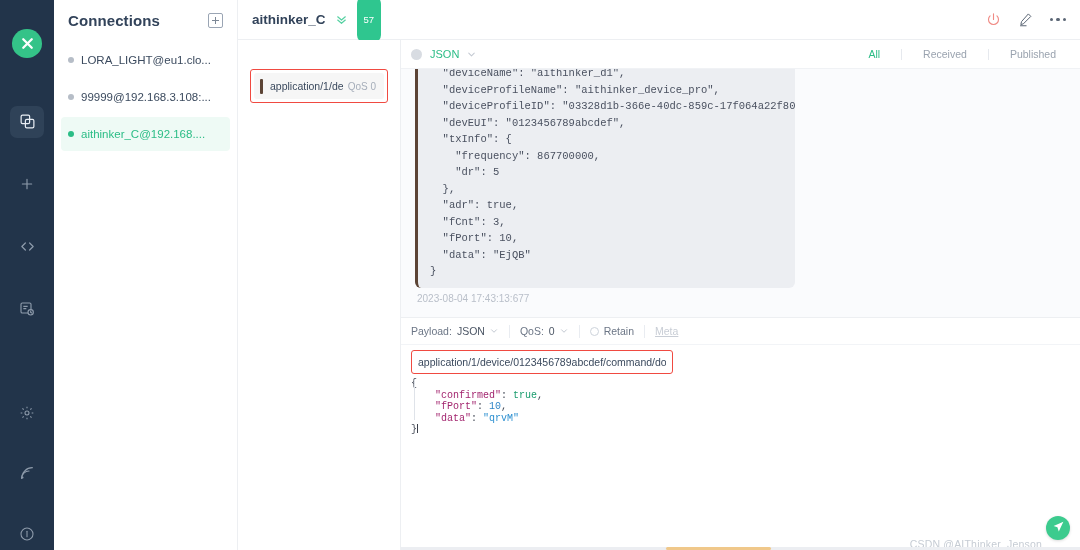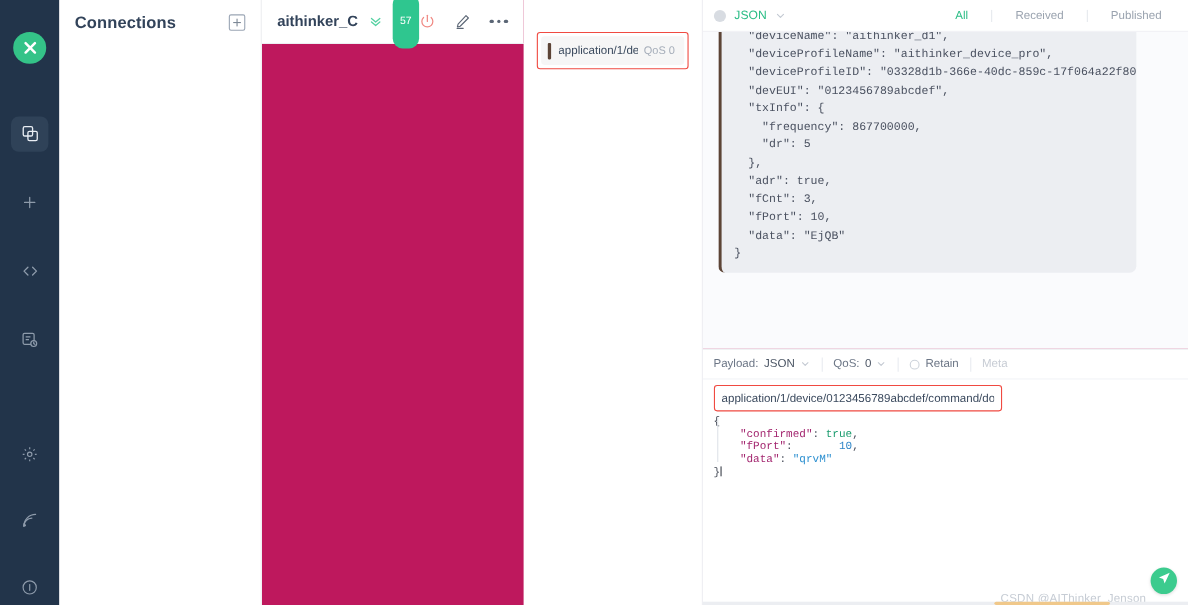--- a/index.html
+++ b/index.html
@@ -65,21 +65,21 @@
     display: flex; align-items: center; gap: 7px;
     height: 34px; margin: 0 7px; padding: 0 7px;
     border-radius: 4px; cursor: pointer;
     font-size: 11.5px; color: #3b4a5e; white-space: nowrap; overflow: hidden;
   }
   .conn-item.active { background: #eefaf5; color: #2bbd86; }
   .dot { width: 6px; height: 6px; border-radius: 50%; background: #b6bdc7; flex: 0 0 6px; }
   .conn-item.active .dot { background: #2bbd86; }
 
   
-  .main { flex: 1; height: 550px; display: flex; flex-direction: row; background: #be185d; }
+  .main { flex: 1; height: 550px; display: flex; flex-direction: column; background: #3b82f6; }
 
   .topbar {
     height: 40px; flex: 0 0 40px;
     display: flex; align-items: center;
     padding: 0 14px 0 14px;
     border-bottom: 1px solid #edeff2;
     background: #fff;
   }
   .top-title { font-size: 13.5px; font-weight: 700; color: #32435a; }
   .dchev { margin-left: 9px; color: #55d1a2; display: flex; cursor: pointer; }
@@ -155,42 +155,42 @@
   .pubbar {
     height: 27px; display: flex; align-items: center;
     padding: 0 10px; font-size: 10.5px; color: #6c7686;
     border-bottom: 1px solid #f2f4f7;
   }
   .pb-group { display: flex; align-items: center; gap: 5px; padding-right: 10px; }
   .pb-div { width: 1px; height: 13px; background: #e9ecf1; margin-right: 10px; }
   .pb-val { color: #4b5564; display: flex; align-items: center; gap: 4px; }
   .pb-chev { color: #c3c9d2; display: flex; }
   .radio { width: 9px; height: 9px; border: 1px solid #cdd3db; border-radius: 50%; }
-  .pb-meta { color: #c8cdd5; }
+  .pb-meta { color: #c8cdd5; text-decoration: underline; }
 
   .topic-wrap { padding: 5px 10px 0 10px; }
   .topic-box {
     border: 1.6px solid #f04a41; border-radius: 3px;
     height: 24px; width: 262px; display: flex; align-items: center;
     padding: 0 6px; background: #fff;
   }
   .topic-input {
     border: 0; outline: none; width: 100%;
     font-size: 10.5px; color: #3b4a5e; background: transparent;
     font-family: "Liberation Sans", sans-serif;
   }
   .editor {
     position: relative; height: 176px; padding: 4px 10px 0 10px;
     font-family: "Liberation Mono", monospace; font-size: 10px; line-height: 11.5px;
   }
   .ed-bar { position: absolute; left: 13px; top: 6px; bottom: 130px; width: 1px; background: #dfe3e9; }
   .code-line { white-space: pre; color: #454b57; }
   .k { color: #a3266f; }
   .v-true { color: #1a9c6e; }
-  .v-num { color: #2f86c8; margin-left: 36px; }
+  .v-num { color: #2f86c8; }
   .v-str { color: #2b8fd0; }
   .caret { display: inline-block; width: 1px; height: 9px; background: #3a3f49; vertical-align: -1px; }
 
   .sendbtn {
     position: absolute; right: 10px; bottom: 10px;
     width: 24px; height: 24px; border-radius: 50%;
     background: #3ccb8e; display: flex; align-items: center; justify-content: center;
     color: #fff; cursor: pointer; box-shadow: 0 1px 3px rgba(0,0,0,.15);
   }
   .watermark {
@@ -282,20 +282,36 @@
       </span>
     </div>
   </div>
 
   <div class="conn-panel">
     <div class="conn-head">
       <div class="conn-title">Connections</div>
       <div class="add-box"></div>
     </div>
 
+    <div style="margin-top:6px">
+      <div class="conn-item">
+        <span class="dot"></span>
+        <span>LORA_LIGHT@eu1.clo...</span>
+      </div>
+      <div style="height:3px"></div>
+      <div class="conn-item">
+        <span class="dot"></span>
+        <span>99999@192.168.3.108:...</span>
+      </div>
+      <div style="height:3px"></div>
+      <div class="conn-item active">
+        <span class="dot"></span>
+        <span>aithinker_C@192.168....</span>
+      </div>
+    </div>
   </div>
 
   <div class="main">
 
     <div class="topbar">
       <div class="top-title">aithinker_C</div>
       <span class="dchev">
         <svg width="13" height="13" viewBox="0 0 24 24" fill="none" stroke="currentColor" stroke-width="2.2" stroke-linecap="round" stroke-linejoin="round">
           <path d="M5 7 L12 13 L19 7"></path>
             <path d="M5 13 L12 19 L19 13"></path>
@@ -363,20 +379,21 @@
   "devEUI": "0123456789abcdef",
   "txInfo": {
     "frequency": 867700000,
     "dr": 5
   },
   "adr": true,
   "fCnt": 3,
   "fPort": 10,
   "data": "EjQB"
 }</div>
+          <div class="msgtime">2023-08-04 17:43:13:677</div>
         </div>
 
         <div class="pub">
 
           <div class="pubbar">
             <div class="pb-group">
               <span>Payload:</span>
               <span class="pb-val">
                 <span>JSON</span>
                 <span class="pb-chev">

